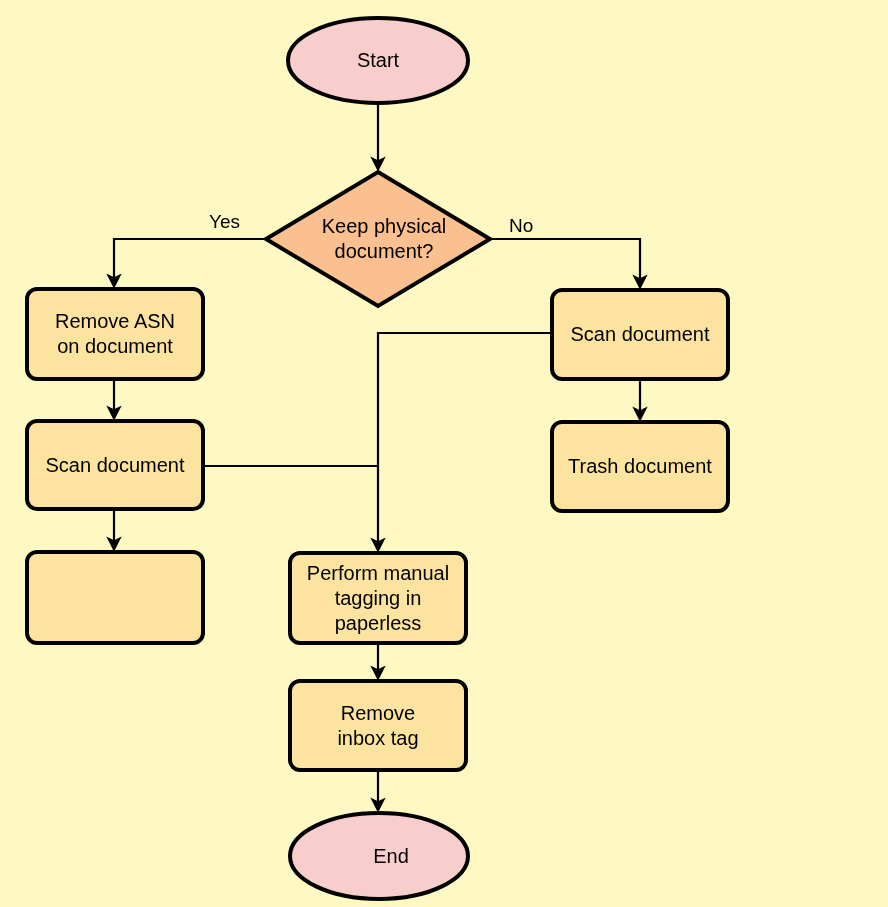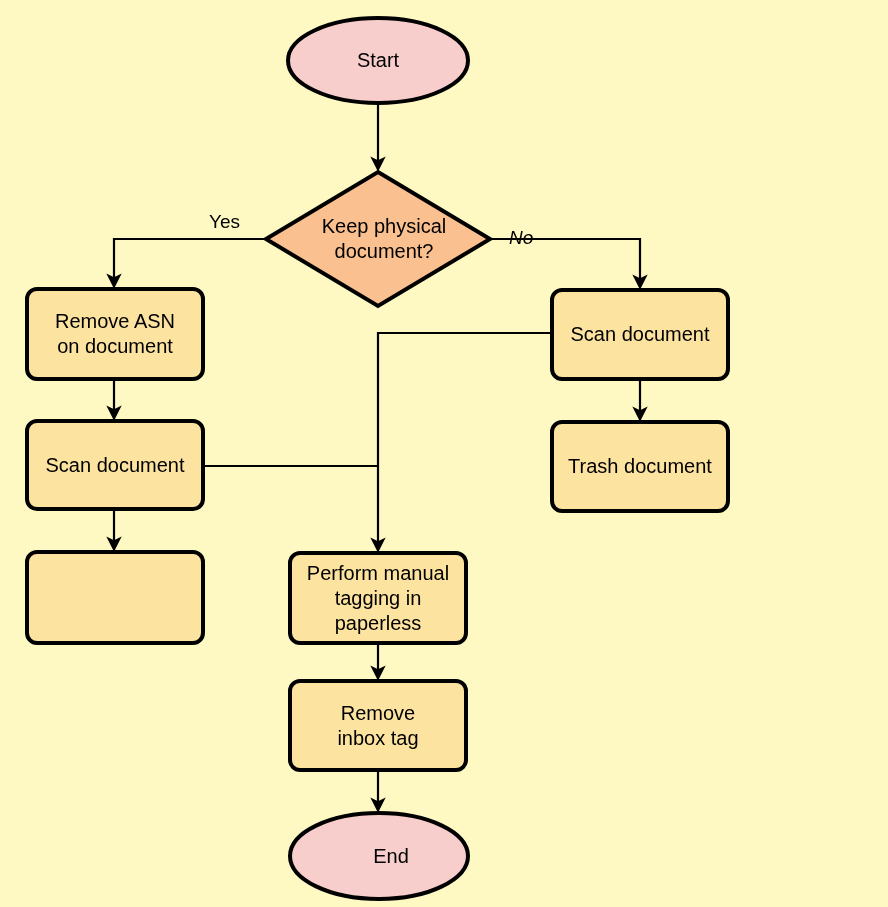--- a/index.html
+++ b/index.html
@@ -127,16 +127,16 @@
 tagging in
 paperless</div>
 
   <div class="node-label" style="left:290px; top:681px; width:176px; height:89px;">Remove
 inbox tag</div>
 
   <div class="node-label" style="left:302px; top:813px; width:178px; height:86px;">End</div>
 
   <div class="edge-label" style="left:209px; top:211px;">Yes</div>
 
-  <div class="edge-label" style="left:509px; top:227px;font-style:italic;">No</div>
+  <div class="edge-label" style="left:509px; top:215px;">No</div>
 
 
 </div>
 
 </body></html>

